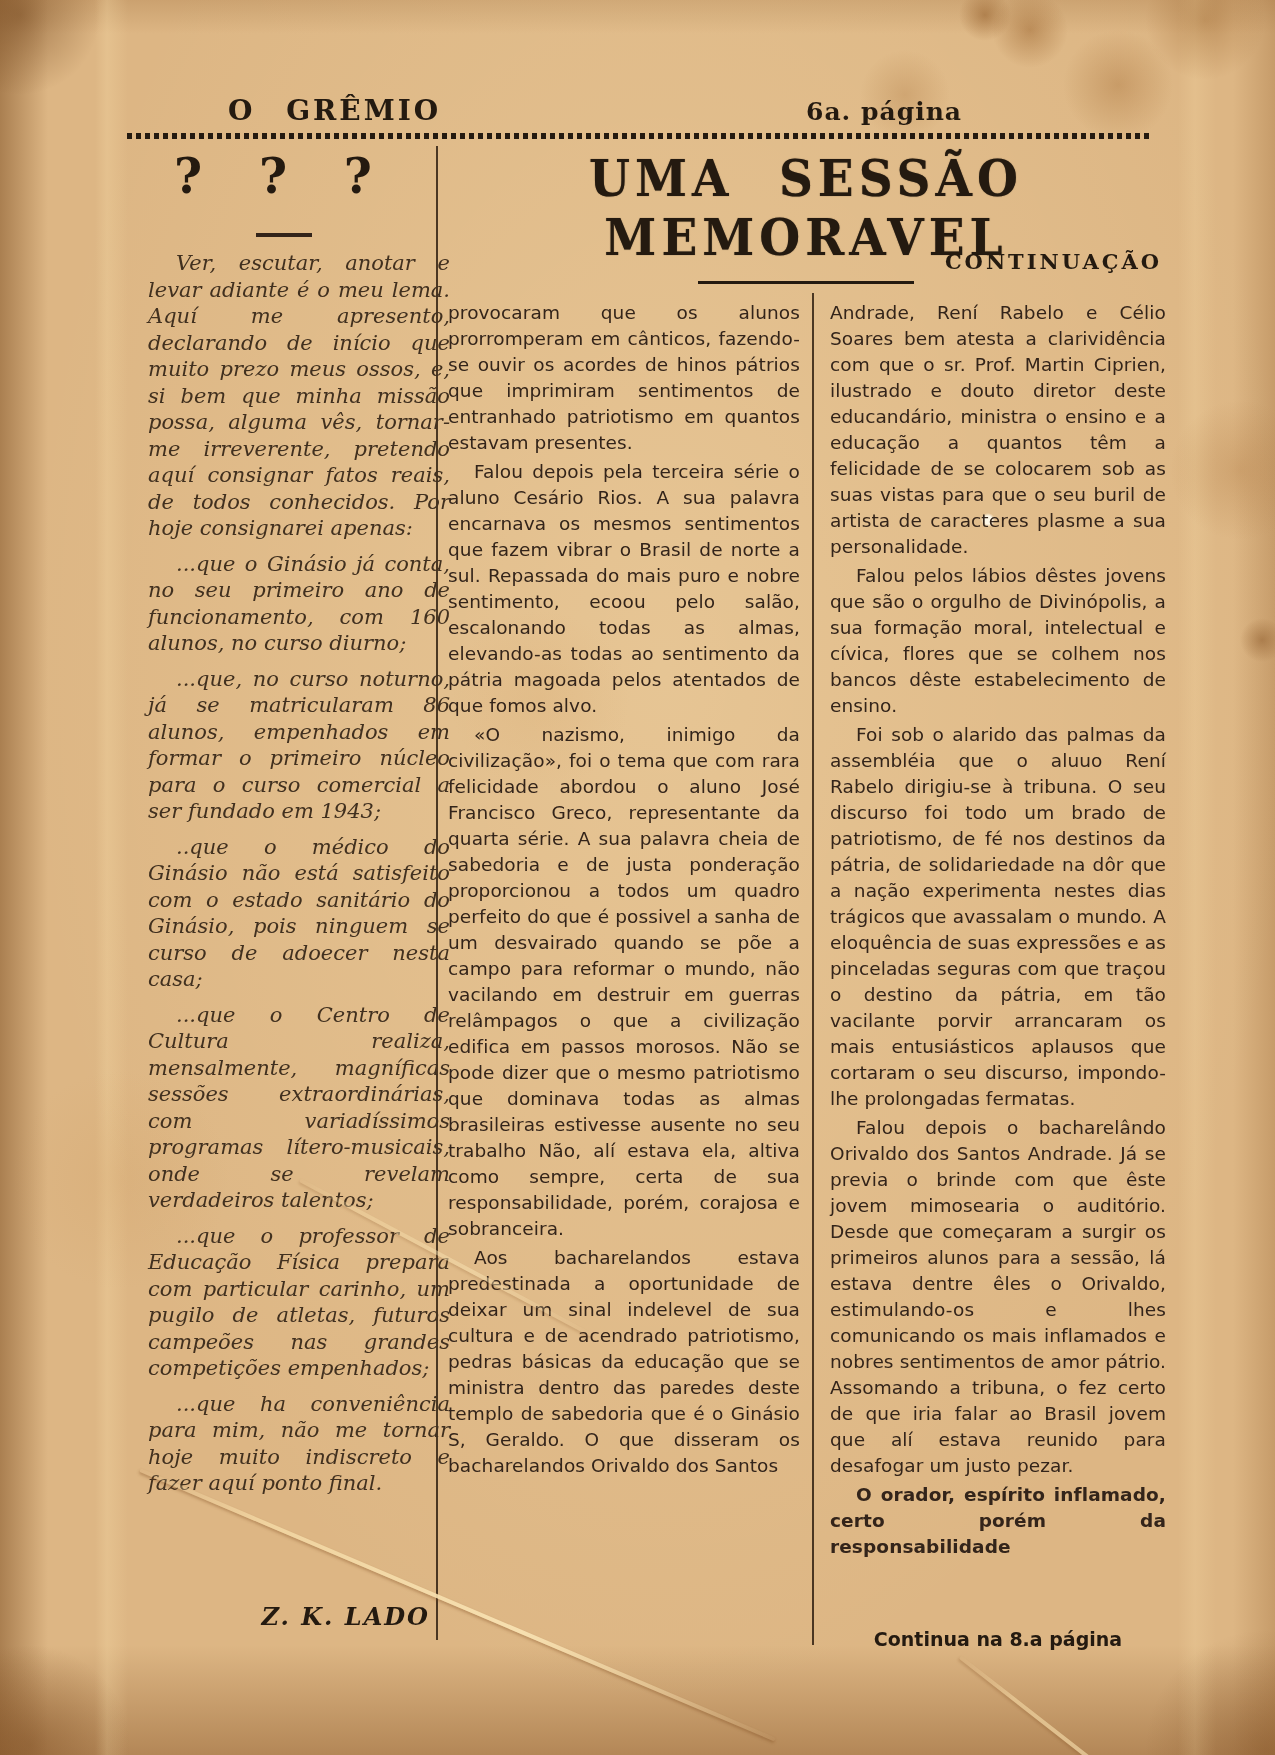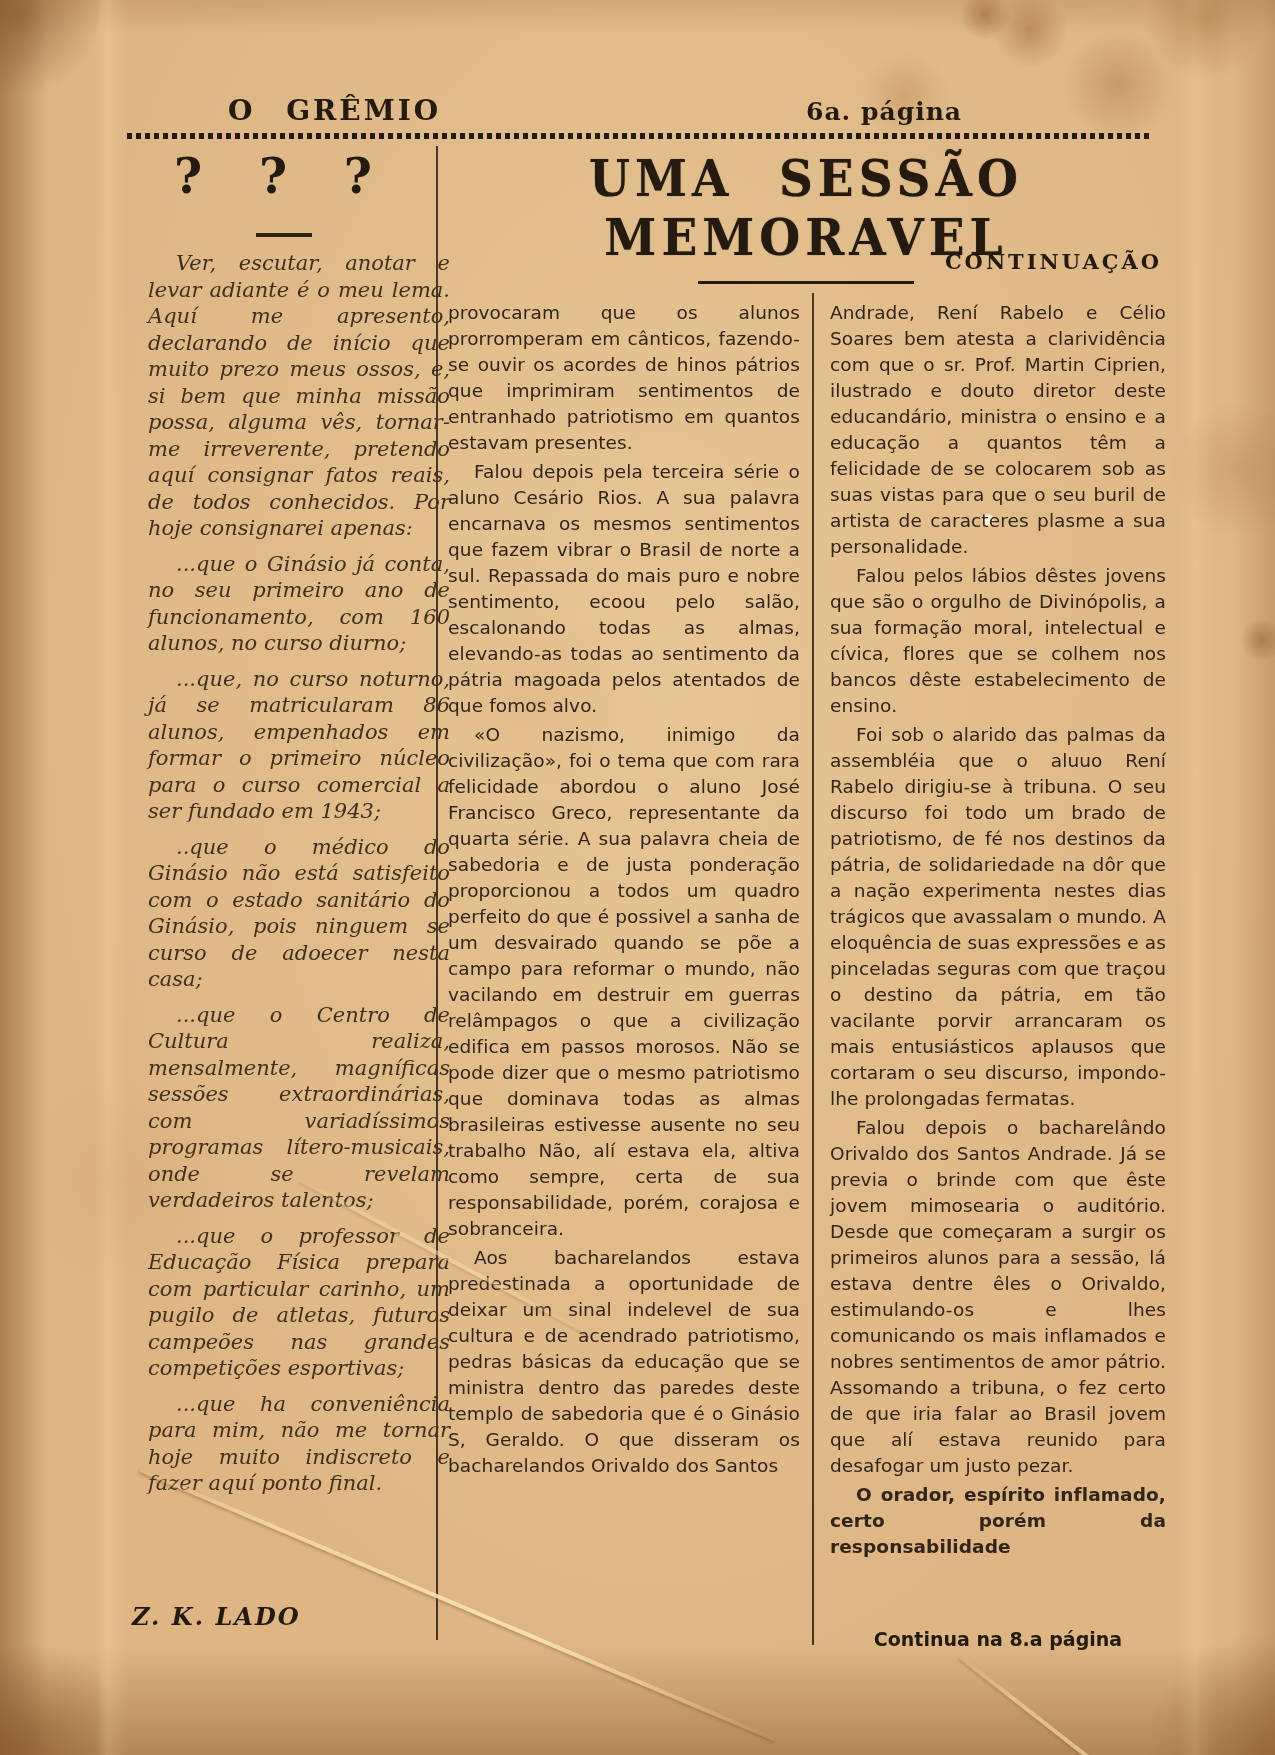--- a/index.html
+++ b/index.html
@@ -90,21 +90,21 @@
     background:var(--ink);
   }
   #question-text{
     position:absolute;left:148px;top:250px;width:302px;
     font-style:italic;font-size:21px;line-height:26.5px;
     color:#41301f;text-align:justify;
   }
   #question-text p{margin:0 0 9px 0;text-indent:28px;}
   #signature{
     position:absolute;left:132px;top:1602px;width:298px;
-    font-style:italic;font-weight:700;
+    text-align:right;font-style:italic;font-weight:700;
     font-size:24px;letter-spacing:2px;color:var(--ink-dark);
   }
 
   
   #headline{
     position:absolute;left:450px;top:148px;width:712px;
     text-align:center;font-size:47px;font-weight:700;
     letter-spacing:5px;word-spacing:24px;color:var(--ink-dark);
     transform:scaleY(1.08);transform-origin:top center;
     text-shadow:0 0 1px rgba(36,26,16,.6);
@@ -149,21 +149,21 @@
   <div id="vrule-2" class="vrule"></div>
 
   <div id="q-heading">? ? ?</div>
   <div id="q-dash"></div>
   <div id="question-text">
       <p>Ver, escutar, anotar e levar adiante é o meu lema. Aquí me apresento, declarando de início que muito prezo meus ossos, e, si bem que minha missão possa, alguma vês, tornar-me irreverente, pretendo aquí consignar fatos reais, de todos conhecidos. Por hoje consignarei apenas:</p>
       <p>...que o Ginásio já conta, no seu primeiro ano de funcionamento, com 160 alunos, no curso diurno;</p>
       <p>...que, no curso noturno, já se matricularam 86 alunos, empenhados em formar o primeiro núcleo para o curso comercial a ser fundado em 1943;</p>
       <p>..que o médico do Ginásio não está satisfeito com o estado sanitário do Ginásio, pois ninguem se curso de adoecer nesta casa;</p>
       <p>...que o Centro de Cultura realiza, mensalmente, magníficas sessões extraordinárias, com variadíssimos programas lítero-musicais, onde se revelam verdadeiros talentos;</p>
-      <p>...que o professor de Educação Física prepara com particular carinho, um pugilo de atletas, futuros campeões nas grandes competições esportivas;</p>
+      <p>...que o professor de Educação Física prepara com particular carinho, um pugilo de atletas, futuros campeões nas grandes competições empenhados;</p>
       <p>...que ha conveniência para mim, não me tornar hoje muito indiscreto e fazer aquí ponto final.</p>
     </div>
   <div id="signature">Z. K. LADO</div>
 
   <div id="headline">UMA SESSÃO MEMORAVEL</div>
   <div id="subhead">CONTINUAÇÃO</div>
   <div id="subhead-rule"></div>
   <div id="col-1" class="body-col">
       <p>provocaram que os alunos prorromperam em cânticos, fazendo-se ouvir os acordes de hinos pátrios que imprimiram sentimentos de entranhado patriotismo em quantos estavam presentes.</p>
       <p>Falou depois pela terceira série o aluno Cesário Rios. A sua palavra encarnava os mesmos sentimentos que fazem vibrar o Brasil de norte a sul. Repassada do mais puro e nobre sentimento, ecoou pelo salão, escalonando todas as almas, elevando-as todas ao sentimento da pátria magoada pelos atentados de que fomos alvo.</p>

